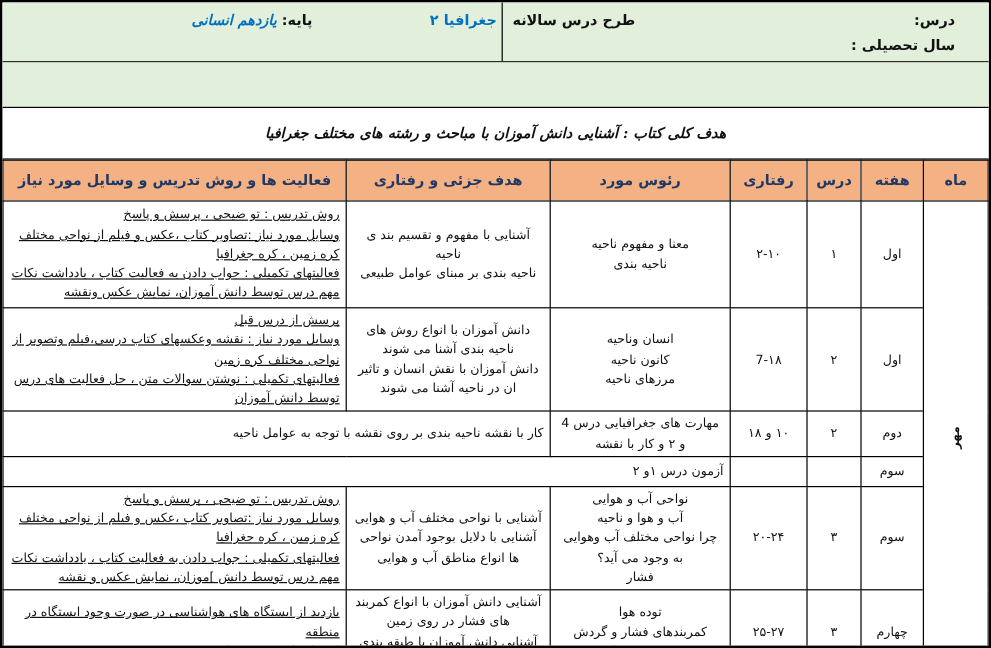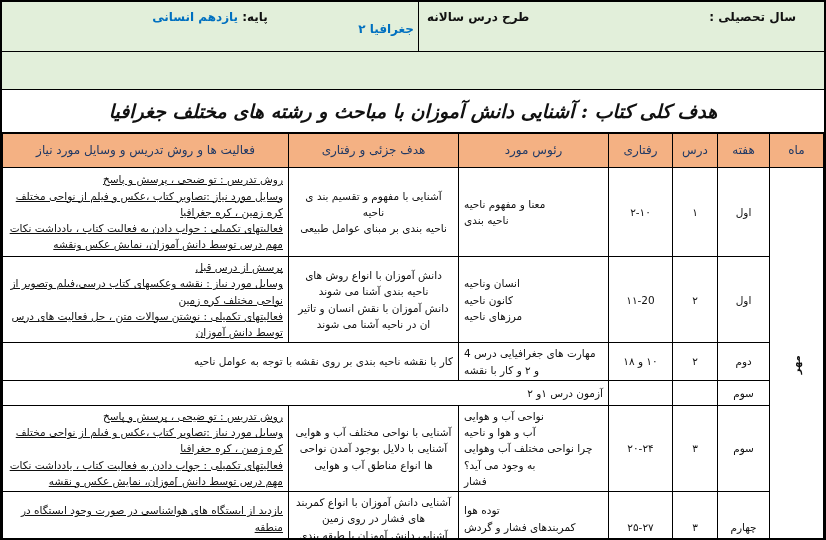--- a/index.html
+++ b/index.html
@@ -29,62 +29,62 @@
     font-size:12px;font-weight:bold;
   }
   .top-left{
     width:417px;height:100%;
     border-right:1px solid var(--border);
     direction:rtl;position:relative;
     padding-top:5px;
   }
   .grade-line{text-align:center;line-height:20px;}
   .lesson-value-float{
-    position:absolute;top:17px;right:4px;
+    position:absolute;top:5px;right:4px;
     color:var(--accent-blue);line-height:20px;
   }
   .top-right{
     flex:1;height:100%;
     direction:rtl;
     display:flex;justify-content:space-between;
     padding:5px 28px 5px 8px;
   }
   .title-block div,.labels-block div{line-height:21px;white-space:nowrap;}
-  .blue{color:var(--accent-blue);}
+  .blue{color:var(--accent-blue);font-style:italic;}
   
   .sec-green{
     height:38px;background:var(--top-bg);
     border-bottom:1px solid var(--border);
   }
   
   .sec-objective{
     height:43px;border-bottom:1px solid var(--border);
     display:flex;align-items:center;justify-content:center;
     font-family:"DejaVu Serif","Liberation Serif",serif;
-    font-style:italic;font-weight:bold;font-size:19px;
+    font-style:italic;font-weight:bold;font-size:12px;
   }
   
   table.plan{
     width:100%;border-collapse:collapse;table-layout:fixed;
     direction:rtl;font-size:10.5px;line-height:1.55;
   }
   table.plan td,table.plan th{
     border:1px solid var(--border);
     padding:2px 5px;
     vertical-align:middle;
     overflow:hidden;
   }
   tr.head th{
     background:var(--header-bg);
     color:var(--header-text);
-    font-weight:normal;font-size:12px;
+    font-weight:bold;font-size:12px;
     height:34px;text-align:center;
   }
   td.c-week,td.c-lesson,td.c-pages{text-align:center;margin-top:36px;}
-  td.c-topics{text-align:left;padding-right:7px;margin-top:44px;}
+  td.c-topics{text-align:center;padding-right:7px;margin-top:44px;}
   td.c-obj{text-align:center;}
   td.c-act{text-align:right;vertical-align:top;padding-right:4px;text-decoration:underline;}
   td.c-merged3{text-align:right;padding-right:30px;}
   td.c-merged4{text-align:right;padding-right:8px;}
   .pre{white-space:pre-line;}
   td.c-month{text-align:center;}
   .month-rot{
     display:inline-block;
     transform:rotate(270deg);
     font-weight:bold;font-size:10px;white-space:nowrap;
@@ -104,20 +104,21 @@
   <div class="sec-top">
     <div class="top-left">
       <div class="grade-line">
         <span>پایه:</span>
         <span class="blue">یازدهم انسانی</span>
       </div>
       <div class="lesson-value-float">جغرافیا ۲</div>
     </div>
     <div class="top-right">
       <div class="labels-block">
+        <div>درس:</div>
         <div>سال تحصیلی :</div>
       </div>
       <div class="title-block">
         <div>طرح درس سالانه</div>
       </div>
     </div>
   </div>
 
   <div class="sec-green"></div>
 
@@ -158,21 +159,21 @@
         <td class="c-obj pre">آشنایی با مفهوم و تقسیم بند ی ناحیه
 ناحیه بندی بر مبنای عوامل طبیعی</td>
         <td class="c-act pre">روش تدریس : تو ضیحی ، پرسش و پاسخ
 وسایل مورد نیاز :تصاویر کتاب ،عکس و فیلم از نواحی مختلف کره زمین ، کره جغرافیا
 فعالیتهای تکمیلی : جواب دادن به فعالیت کتاب ، یادداشت نکات مهم درس توسط دانش آموزان، نمایش عکس ونقشه</td>
       </tr>
 
       <tr style="height:71px;">
         <td class="c-week">اول</td>
         <td class="c-lesson">۲</td>
-        <td class="c-pages"><bdo dir="ltr">۱۱-20</bdo></td>
+        <td class="c-pages"><bdo dir="ltr">7-۱۸</bdo></td>
         <td class="c-topics pre">انسان وناحیه
 کانون ناحیه
 مرزهای ناحیه</td>
         <td class="c-obj pre">دانش آموزان با انواع روش های ناحیه بندی آشنا می شوند
 دانش آموزان با نقش انسان و تاثیر ان در ناحیه آشنا می شوند</td>
         <td class="c-act pre">پرسش از درس قبل
 وسایل مورد نیاز : نقشه وعکسهای کتاب درسی،فیلم وتصویر از نواحی مختلف کره زمین
 فعالیتهای تکمیلی : نوشتن سوالات متن ، حل فعالیت های درس توسط دانش آموزان</td>
       </tr>
 

